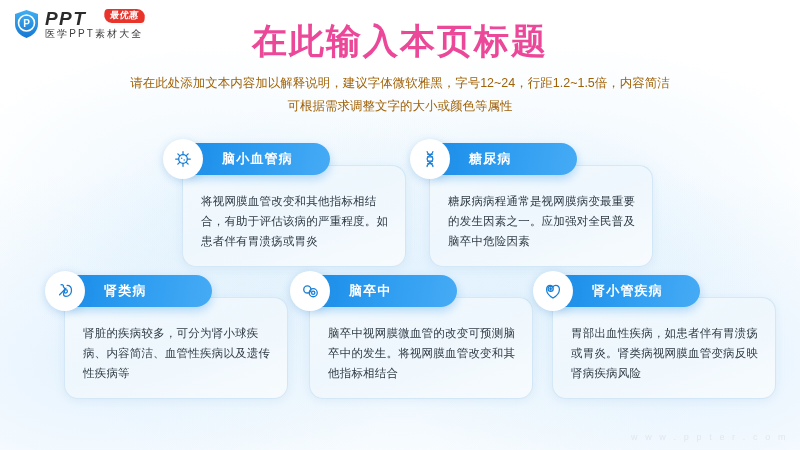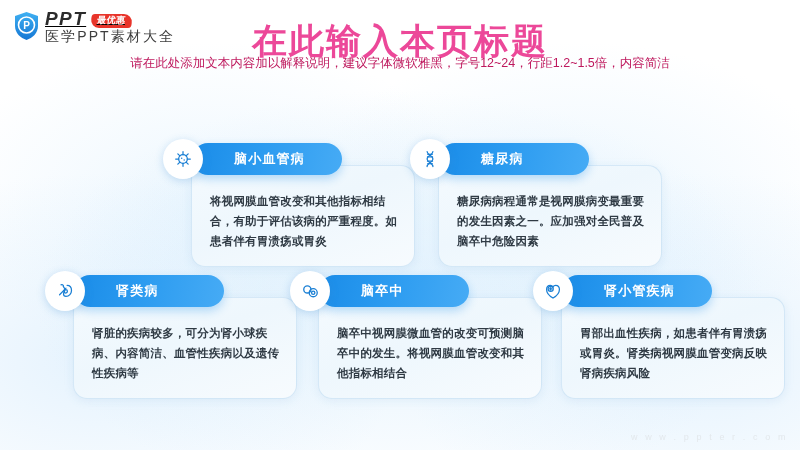--- a/index.html
+++ b/index.html
@@ -37,96 +37,95 @@
   .logo {
     position: absolute;
     left: 13px;
     top: 9px;
     display: flex;
     align-items: center;
     gap: 5px;
   }
   .logo-shield { width: 27px; height: 30px; flex: 0 0 auto; }
   .logo-text { display: flex; flex-direction: column; gap: 1px; }
-  .logo-row1 { display: flex; align-items: flex-end; gap: 5px; text-decoration: underline; }
+  .logo-row1 { display: flex; align-items: flex-start; gap: 18px; }
   .logo-ppt {
     font-size: 19px;
     font-weight: bold;
     font-style: italic;
     letter-spacing: 1.4px;
     color: #2b2b2b;
     line-height: 1;
   }
   .logo-badge {
     background: #e8342a;
     color: #ffffff;
     font-size: 9px;
     font-weight: bold;
     letter-spacing: 0.5px;
     padding: 2px 6px 2px 6px;
     border-radius: 3px 9px 3px 9px;
     line-height: 1.1;
     transform: skewX(-8deg);
   }
   .logo-sub {
-    font-size: 14px;
+    font-size: 10px;
     color: #3d3d3d;
     letter-spacing: 2.1px;
     line-height: 1;
   }
 
   
   .page-title {
     position: absolute;
     left: 0; right: 0;
     top: 18px;
     text-align: center;
     font-size: 35px;
     font-weight: bold;
     color: #ec4899;
     letter-spacing: 2px;
   }
   .page-subtitle {
     position: absolute;
     left: 96px;
     width: 608px;
-    top: 52px;
+    top: 72px;
     text-align: center;
     font-size: 12.5px;
-    color: #be185d;
+    color: #a16207;
     line-height: 1.85;
   }
   .page-subtitle span { display: block; }
 
   
   .card { position: absolute; width: 243px; }
 
   .card-body {
     position: absolute;
-    left: 28px;
+    left: 19px;
     top: 22px;
     width: 224px;
     min-height: 102px;
     border-radius: 14px;
     background: linear-gradient(160deg, #f4fafe 0%, #eef7fd 45%, #f7fbfe 100%);
     border: 1px solid rgba(186,216,240,0.55);
     box-shadow: 0 2px 10px rgba(120,170,214,0.14);
     padding: 26px 16px 14px 18px;
-    font-weight: bold;
   }
   .card-desc {
     font-size: 11.5px;
     line-height: 1.72;
     color: #2f3a44;
     letter-spacing: 0.2px;
   }
 
   .card-pill {
     position: absolute;
-    left: 29px;
+    left: 17px;
     top: 0;
     height: 32px;
     min-width: 150px;
     border-radius: 16px;
     background: linear-gradient(100deg, #1a8ce8 0%, #2b9bf0 45%, #46abf5 100%);
     box-shadow: 0 4px 10px rgba(42,150,232,0.32);
     display: flex;
     align-items: center;
     padding-left: 42px;
     padding-right: 20px;
@@ -199,20 +198,21 @@
         <span class="logo-ppt">PPT</span>
         <span class="logo-badge">最优惠</span>
       </span>
       <span class="logo-sub">医学PPT素材大全</span>
     </span>
   </div>
 
   <div class="page-title">在此输入本页标题</div>
   <div class="page-subtitle">
     <span>请在此处添加文本内容加以解释说明，建议字体微软雅黑，字号12~24，行距1.2~1.5倍，内容简洁</span>
+    <span>可根据需求调整文字的大小或颜色等属性</span>
   </div>
 
   <div class="card" id="card-1">
     <div class="card-body">
       <div class="card-desc">将视网膜血管改变和其他指标相结合，有助于评估该病的严重程度。如患者伴有胃溃疡或胃炎</div>
     </div>
     <div class="card-pill">
       <span class="card-pill-label">脑小血管病</span>
     </div>
     <div class="card-icon">

